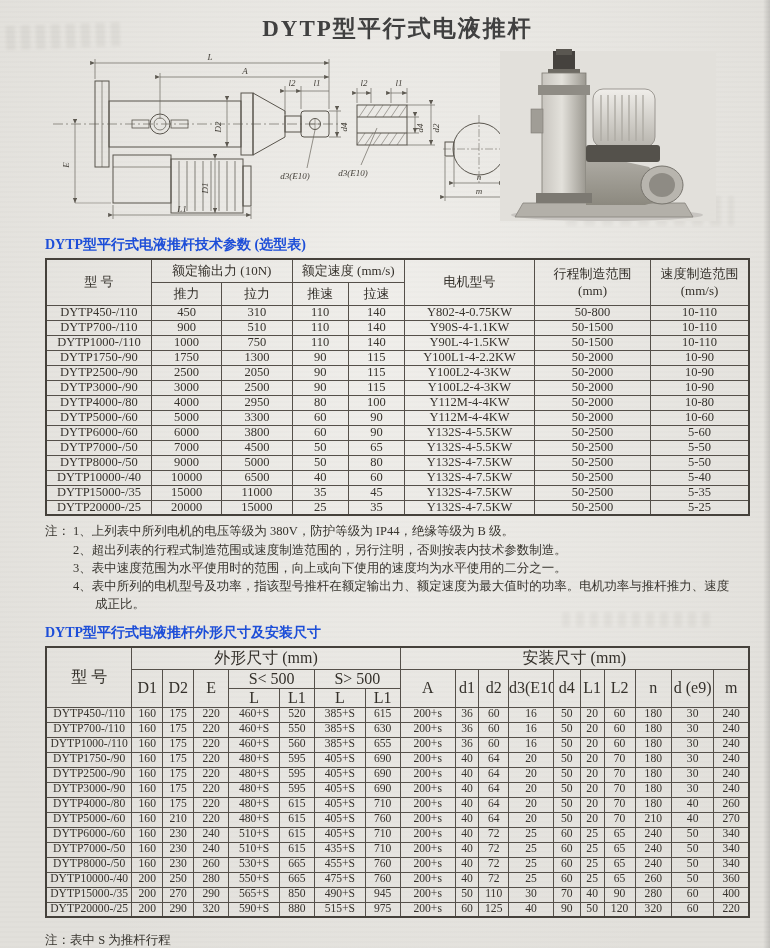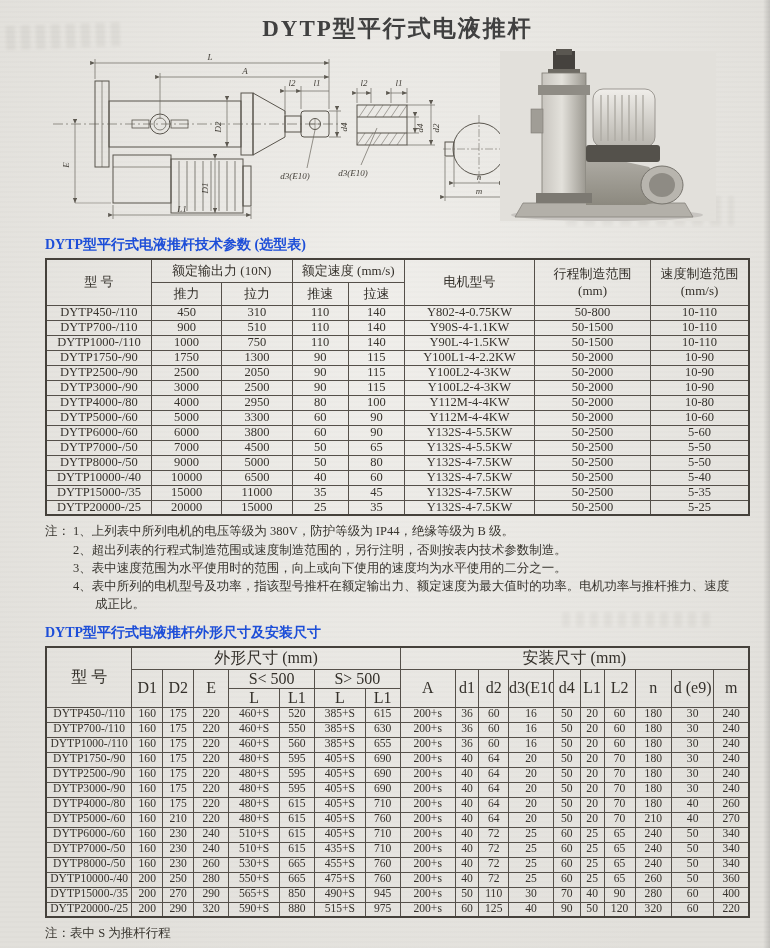--- a/index.html
+++ b/index.html
@@ -45,21 +45,21 @@
   .t1 td { font-size:12.5px; height:15px; padding:0 2px; line-height:1.1; }
   .t2 th { font-size:16px; height:15px; }
   .t2 td { font-size:11.6px; height:15px; padding:0 1px; line-height:1.1; }
 
   .notes { margin-top:6px; font-size:12.5px; line-height:1.46; color:#36332d; position:relative;
     padding-left:28px; width:690px; }
   .notes .prefix { position:absolute; left:0; top:0; }
   .notes ol { list-style:none; }
   .notes li { padding-left:22px; text-indent:-22px; }
 
-  .footnote { margin-top:7px; font-size:12.5px; color:#36332d; }
+  .footnote { margin-top:14px; font-size:12.5px; color:#36332d; }
 </style>
 </head>
 <body>
 
 <div class="page">
   <div class="smudge" id="smudge1"></div>
   <div class="smudge" id="smudge2"></div>
   <div class="smudge" id="smudge3"></div>
 
   <div class="content">

